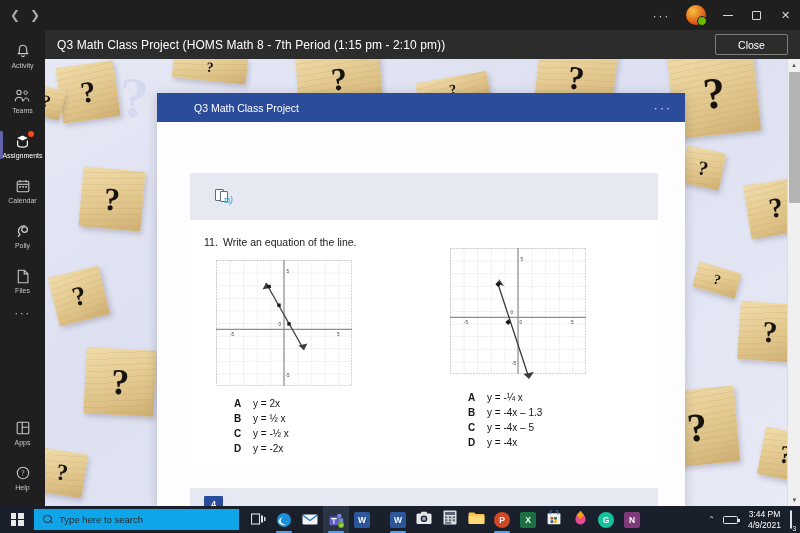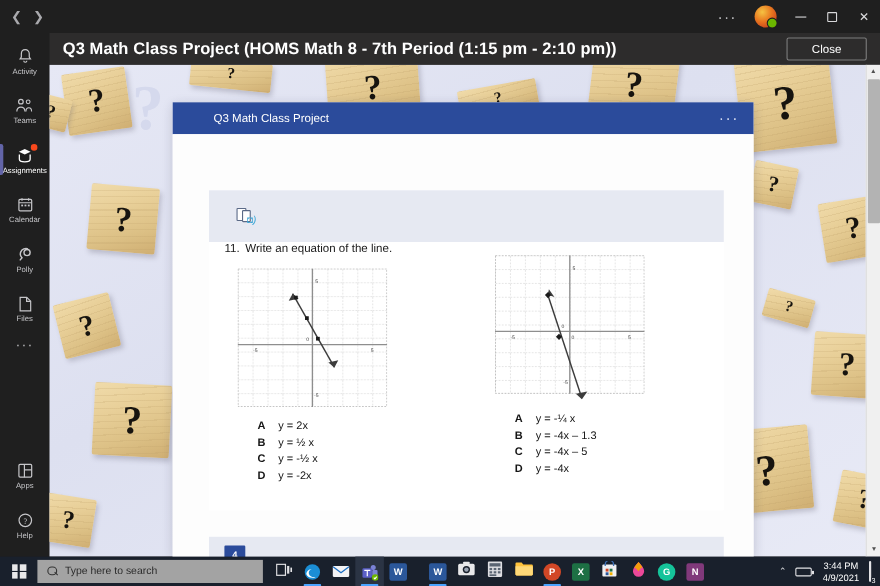--- a/index.html
+++ b/index.html
@@ -46,21 +46,21 @@
   .wbtn { width: 29px; height: 30px; display: flex; align-items: center; justify-content: center;
           color: #d8d8da; font-size: 11px; cursor: pointer; }
   .wbtn .min { width: 10px; height: 1px; background: #d8d8da; }
   .wbtn .max { width: 9px; height: 9px; border: 1px solid #d8d8da; border-radius: 1px; }
 
   
   .asg-header {
     position: absolute; top: 30px; left: 45px; width: 755px; height: 29px;
     background: #2d2c2c; display: flex; align-items: center;
   }
-  .asg-title { color: #ffffff; font-size: 15px; font-weight: bold; margin-left: 12px; letter-spacing: .1px; }
+  .asg-title { color: #ffffff; font-size: 12px; font-weight: normal; margin-left: 12px; letter-spacing: .1px; }
   .close-btn {
     position: absolute; right: 12px; top: 4px; width: 73px; height: 21px;
     border: 1px solid #7d7d7d; background: #2d2c2c; color: #ffffff;
     font-size: 10.5px; font-family: "Liberation Sans", sans-serif;
     border-radius: 2px; cursor: pointer;
   }
 
   
   .rail {
     position: absolute; top: 30px; left: 0; width: 45px; height: 503px;
@@ -133,21 +133,21 @@
     border: 1.3px solid #5b6a87; border-radius: 1px; background: #fff;
   }
   .reader-icon .wave {
     position: absolute; right: -1px; bottom: -1px; color: #3fa7d6; font-size: 9px; line-height: 1;
   }
 
   .qsheet {
     position: absolute; left: 33px; top: 98px; width: 468px; height: 244px;
     background: #ffffff; display: flex;
   }
-  .qcol { width: 50%; position: relative; padding-top: 0; }
+  .qcol { width: 50%; position: relative; padding-top: 16px; }
   .qcol.right { border-left: none; }
   .q-title { font-size: 10.5px; color: #1a1a1a; font-family: "Liberation Sans", sans-serif; padding-left: 14px; }
   .q-title .qnum { display: inline-block; width: 19px; }
 
   .graph { position: relative; margin: 12px 0 0 26px; background: #ffffff; }
   .answers { margin: 10px 0 0 44px; }
   .ans-row { display: flex; font-size: 10px; color: #151515; line-height: 15px; }
   .ans-row .ltr { width: 19px; font-weight: bold; font-family: "Liberation Sans", sans-serif; }
   .ans-row .eqn { font-family: "Liberation Sans", sans-serif; }
 
@@ -183,21 +183,21 @@
   
   .taskbar {
     position: absolute; bottom: 0; left: 0; width: 800px; height: 27px;
     background: #19202c; display: flex; align-items: center;
   }
   .start { width: 34px; height: 27px; display: flex; align-items: center; justify-content: center; cursor: pointer; }
   .start .sq { width: 13px; height: 13px; display: grid; grid-template-columns: 1fr 1fr;
                grid-template-rows: 1fr 1fr; gap: 1.4px; }
   .start .sq i { background: #e8e8ea; display: block; }
   .tsearch {
-    width: 205px; height: 21px; background: #a3a3a3; display: flex; align-items: center;
+    width: 205px; height: 21px; background: #0ea5e9; display: flex; align-items: center;
     gap: 6px; padding-left: 9px; cursor: text;
   }
   .tsearch .ti { width: 10px; height: 10px; position: relative; }
   .tsearch .ti::before { content:""; position:absolute; left:0; top:0; width:6.5px;height:6.5px;
                          border:1.2px solid #333; border-radius:50%; }
   .tsearch .ti::after { content:""; position:absolute; left:5.5px; top:6px; width:4px;height:1.2px;
                         background:#333; transform: rotate(45deg); }
   .tsearch .tt { font-size: 9.5px; color: #2b2b2b; }
   .tk { width: 26px; height: 27px; display: flex; align-items: center; justify-content: center; cursor: pointer;
         position: relative; }

